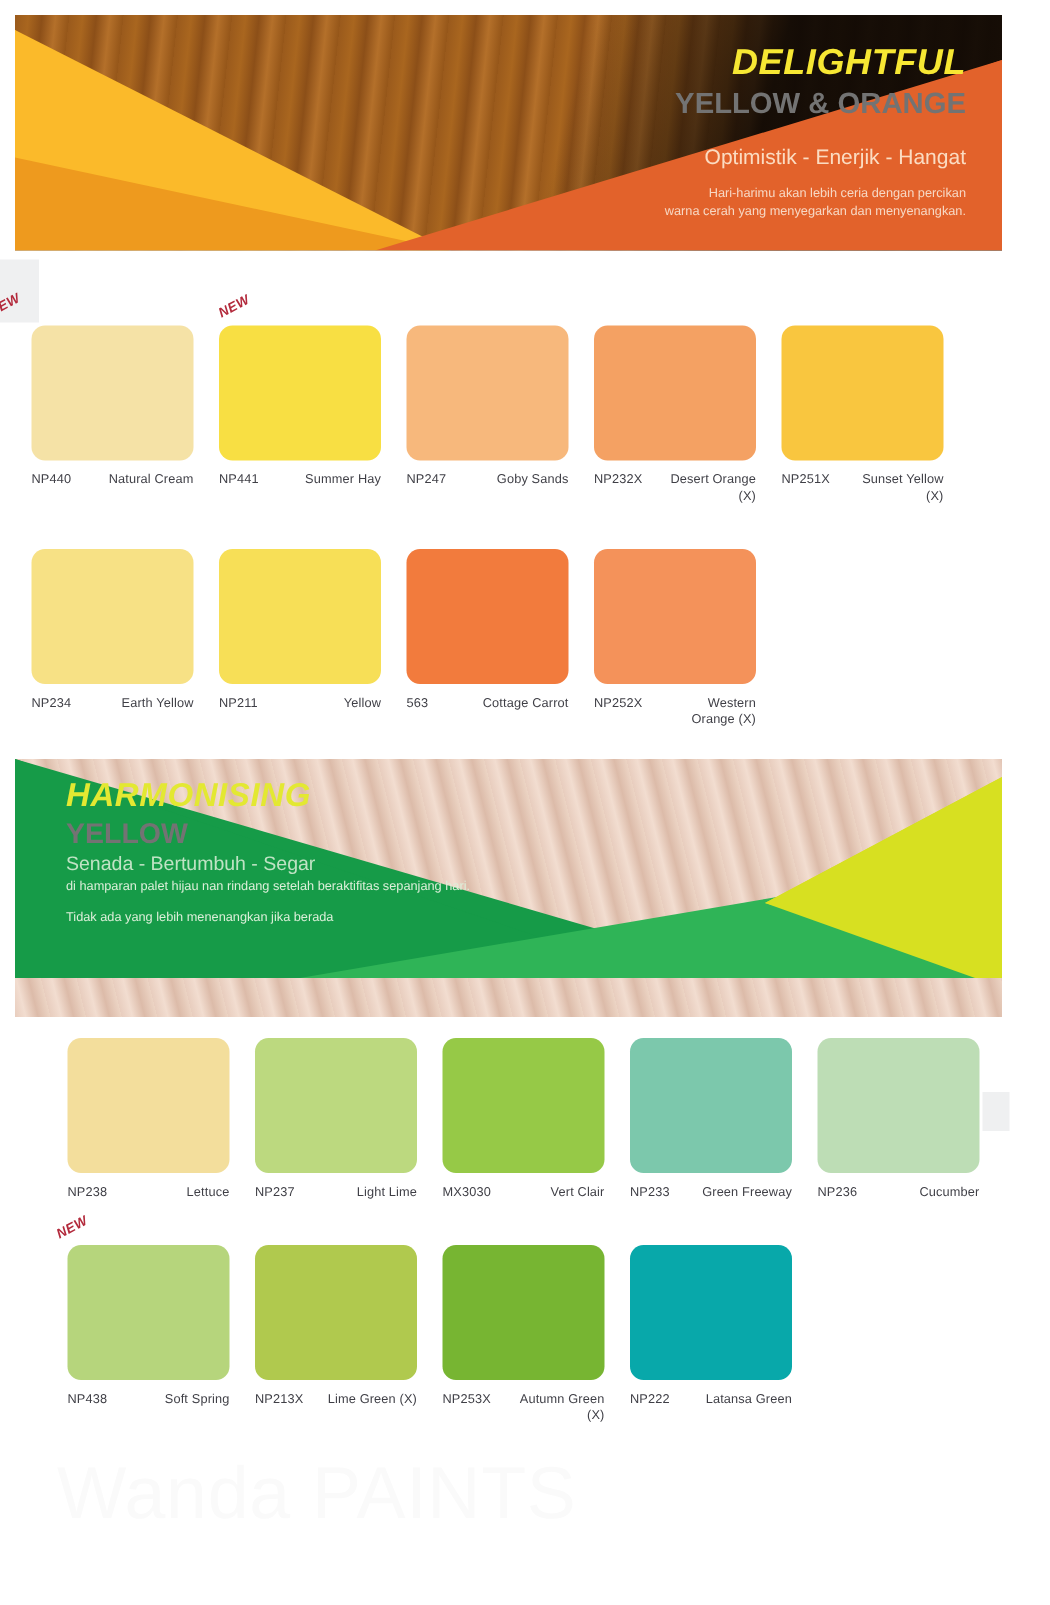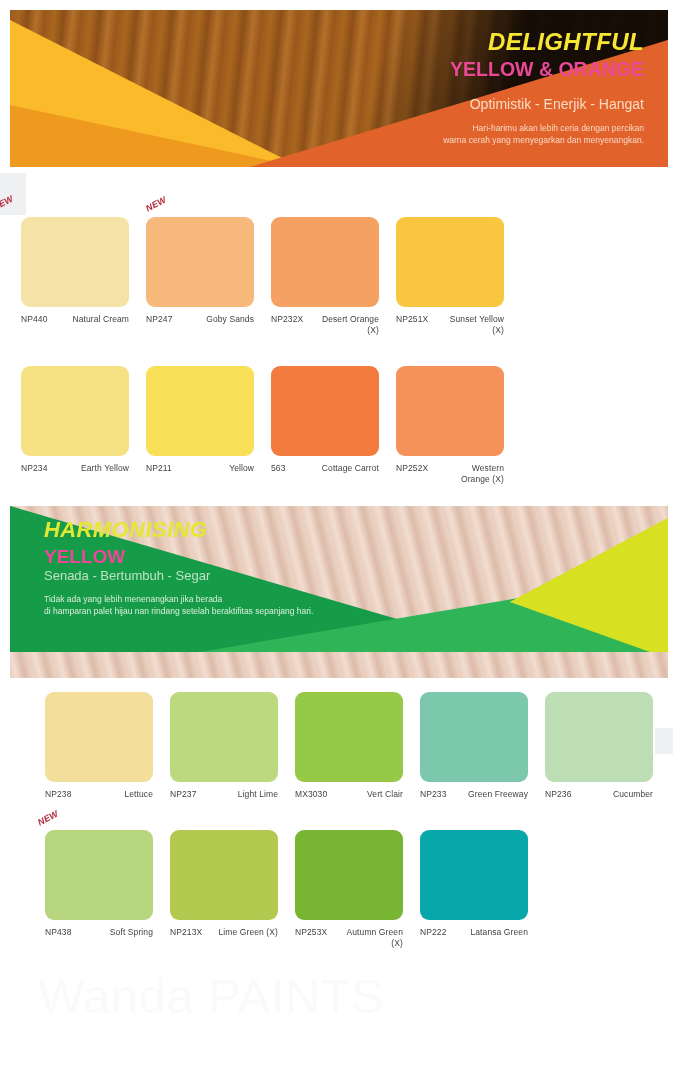--- a/index.html
+++ b/index.html
@@ -31,21 +31,21 @@
       linear-gradient(160deg, #f3e0d4, #cfa892);
   }
 
   .shape { position: absolute; }
 
   .banner-text { position: absolute; text-align: right; }
   .kicker {
     font-weight: bold; font-style: italic; letter-spacing: .4px;
     line-height: 1;
   }
-  .headline { font-weight: bold; color: #ec4899; line-height: 1.05; }
+  .headline { font-weight: bold; color: #737373; line-height: 1.05; }
   .subline  { line-height: 1.15; }
   .body-copy { line-height: 1.45; }
 
   
   .swatch-row { position: absolute; display: flex; }
   .swatch-cell { position: relative; }
   .chip {
     width: 108px; height: 90px; border-radius: 9px;
     position: relative;
   }
@@ -106,20 +106,27 @@
 
     <div class="swatch-cell">
       <div class="new-badge" style="left:124px; top:-18px;">NEW</div>
       <div class="chip" style="background:#F5E2A6;"></div>
       <div class="chip-labels">
         <span class="chip-code">NP440</span>
         <span class="chip-name">Natural Cream</span>
       </div>
     </div>
 
+    <div class="swatch-cell">
+      <div class="chip" style="background:#F8DF43;"></div>
+      <div class="chip-labels">
+        <span class="chip-code">NP441</span>
+        <span class="chip-name">Summer Hay</span>
+      </div>
+    </div>
 
     <div class="swatch-cell">
       <div class="chip" style="background:#F7B87C;"></div>
       <div class="chip-labels">
         <span class="chip-code">NP247</span>
         <span class="chip-name">Goby Sands</span>
       </div>
     </div>
 
     <div class="swatch-cell">
@@ -183,22 +190,22 @@
       <polygon points="230,146 658,146 658,100 430,146" fill="#2FB457"></polygon>
       <polygon points="190,146 520,90 658,146" fill="#2FB457"></polygon>
       <polygon points="658,12 658,140 500,96" fill="#D7E021"></polygon>
       <polygon points="658,12 500,96 640,146 658,146" fill="#D7E021"></polygon>
     </svg>
 
     <div class="banner-text" style="left:34px; top:13px; width:430px; text-align:left;">
       <div class="kicker" style="color:#E3E832; font-size:22px;">HARMONISING</div>
       <div class="headline" style="font-size:19px; margin-top:6px;">YELLOW</div>
       <div class="subline" style="color:#BFE3C4; font-size:13px; margin-top:2px;">Senada - Bertumbuh - Segar</div>
+      <div class="body-copy" style="color:#DCEFD9; font-size:8.5px;">di hamparan palet hijau nan rindang setelah beraktifitas sepanjang hari.</div>
       <div class="body-copy" style="color:#DCEFD9; font-size:8.5px; margin-top:9px;">Tidak ada yang lebih menenangkan jika berada</div>
-      <div class="body-copy" style="color:#DCEFD9; font-size:8.5px;">di hamparan palet hijau nan rindang setelah beraktifitas sepanjang hari.</div>
     </div>
   </div>
 
   <div class="artifact" style="left:655px; top:728px; width:18px; height:26px;"></div>
 
   <div class="swatch-row" style="left:45px; top:692px; gap:17px;">
 
     <div class="swatch-cell">
       <div class="chip" style="background:#F3DE9C;"></div>
       <div class="chip-labels">

